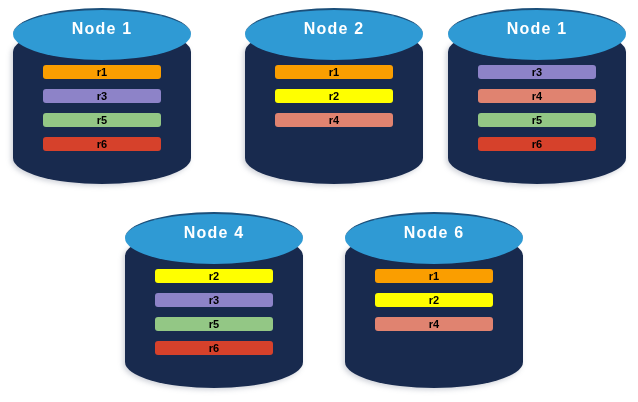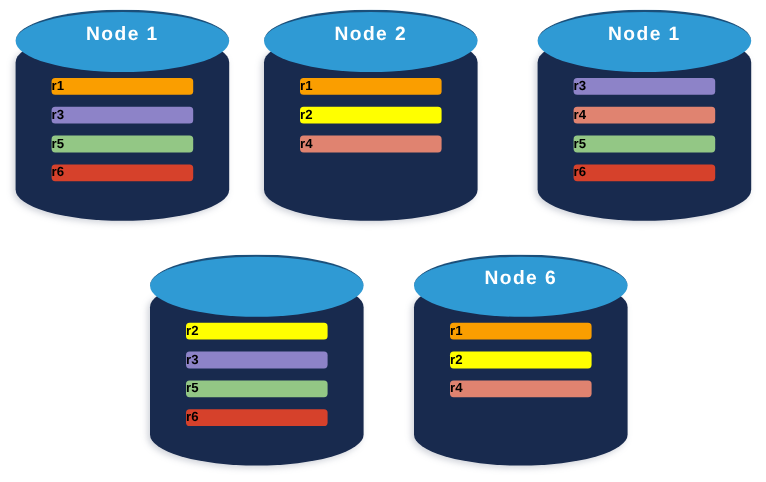--- a/index.html
+++ b/index.html
@@ -66,39 +66,40 @@
     width: 118px;
   }
   .bar {
     height: 14px;
     margin-bottom: 10px;
     border-radius: 3px;
     color: #000000;
     font-size: 11px;
     font-weight: bold;
     line-height: 14px;
+    text-align: center;
     font-family: "Liberation Sans", sans-serif;
   }
 </style>
 </head>
 <body>
 
 <div id="canvas">
     <div class="node" style="left: 13px; top: 8px;">
       <div class="cyl-body" style="background: rgb(24, 42, 78);"></div>
       <div class="cyl-top" style="background: rgb(47, 154, 212);"></div>
       <div class="node-title">Node 1</div>
       <div class="bars">
         <div class="bar" style="background: rgb(250, 158, 0);">r1</div>
         <div class="bar" style="background: rgb(141, 131, 200);">r3</div>
         <div class="bar" style="background: rgb(147, 199, 133);">r5</div>
         <div class="bar" style="background: rgb(214, 65, 43);">r6</div>
       </div>
     </div>
-    <div class="node" style="left: 220px; top: 8px; text-decoration: underline;">
+    <div class="node" style="left: 245px; top: 8px; text-decoration: underline;">
       <div class="cyl-body" style="background: rgb(24, 42, 78);"></div>
       <div class="cyl-top" style="background: rgb(47, 154, 212);"></div>
       <div class="node-title">Node 2</div>
       <div class="bars">
         <div class="bar" style="background: rgb(250, 158, 0);">r1</div>
         <div class="bar" style="background: rgb(255, 255, 0);">r2</div>
         <div class="bar" style="background: rgb(224, 131, 112);">r4</div>
       </div>
     </div>
     <div class="node" style="left: 448px; top: 8px;">
@@ -108,20 +109,21 @@
       <div class="bars">
         <div class="bar" style="background: rgb(141, 131, 200);">r3</div>
         <div class="bar" style="background: rgb(224, 131, 112);">r4</div>
         <div class="bar" style="background: rgb(147, 199, 133);">r5</div>
         <div class="bar" style="background: rgb(214, 65, 43);">r6</div>
       </div>
     </div>
     <div class="node" style="left: 125px; top: 212px;">
       <div class="cyl-body" style="background: rgb(24, 42, 78);"></div>
       <div class="cyl-top" style="background: rgb(47, 154, 212);"></div>
+      <div class="node-title">Node 4</div>
       <div class="bars">
         <div class="bar" style="background: rgb(255, 255, 0);">r2</div>
         <div class="bar" style="background: rgb(141, 131, 200);">r3</div>
         <div class="bar" style="background: rgb(147, 199, 133);">r5</div>
         <div class="bar" style="background: rgb(214, 65, 43);">r6</div>
       </div>
     </div>
     <div class="node" style="left: 345px; top: 212px;">
       <div class="cyl-body" style="background: rgb(24, 42, 78);"></div>
       <div class="cyl-top" style="background: rgb(47, 154, 212);"></div>

